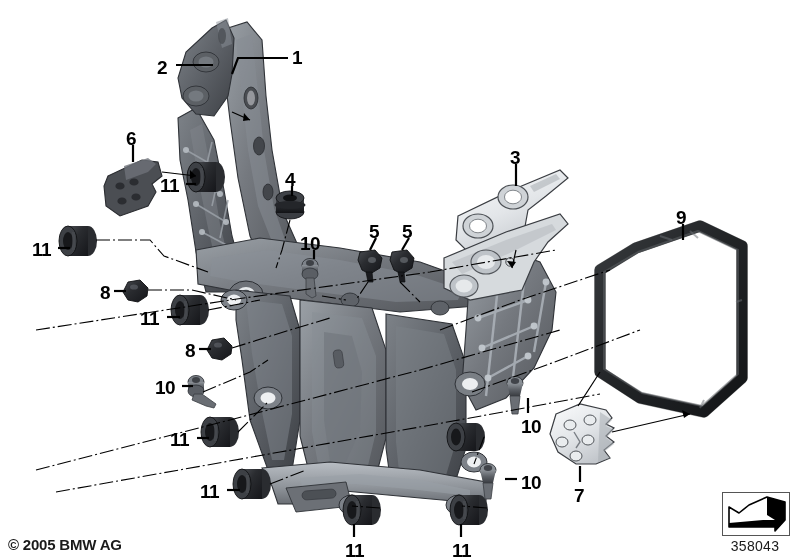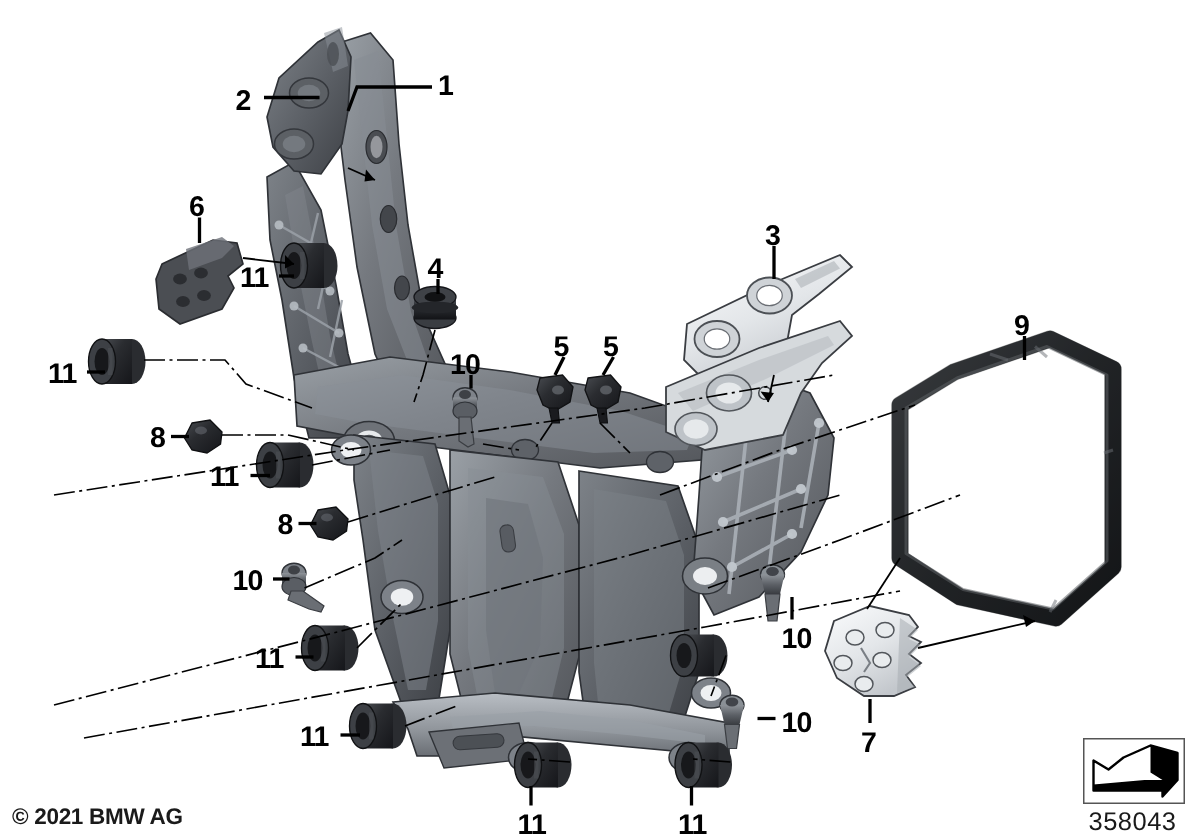--- a/index.html
+++ b/index.html
@@ -46,21 +46,21 @@
     letter-spacing: -0.2px;
     white-space: nowrap;
   }
   .diagram-id {
     position: absolute;
     left: 718px;
     top: 538px;
     width: 74px;
     text-align: center;
     font-family: "Liberation Sans", sans-serif;
-    font-size: 17px;
+    font-size: 14px;
     color: #1a1a1a;
     letter-spacing: 0.3px;
   }
   .icon-box {
     position: absolute;
     left: 722px;
     top: 492px;
     width: 68px;
     height: 44px;
     border: 1px solid #555;
@@ -501,21 +501,21 @@
       <path d="M227,490 L240,490"></path>
       <path d="M354,537 L354,524"></path>
       <path d="M461,537 L461,524"></path>
       <path d="M528,413 L528,398"></path>
       <path d="M517,479 L505,479"></path>
       <path d="M580,482 L580,466"></path>
       <path d="M186,184 L196,184"></path>
     </g>
   </svg>
 
-  <div class="copyright">© 2021 BMW AG</div>
+  <div class="copyright">© 2005 BMW AG</div>
 
   <div class="icon-box">
     <svg width="66" height="42" viewBox="0 0 66 42" xmlns="http://www.w3.org/2000/svg">
       <path d="M6,14 L6,34 L52,34 L52,38 L62,27 L62,9 L44,4 L26,12 L16,20 Z" fill="#ffffff" stroke="#000000" stroke-width="1.6" stroke-linejoin="round"></path>
       <path d="M6,30 L6,34 L52,34 L52,38 L62,27 L40,27 Z" fill="#000000"></path>
       <path d="M16,20 L26,12 L44,4 L62,9 L42,16 L30,25 Z" fill="#000000" opacity="0"></path>
       <path d="M44,4 L62,9 L62,27 L52,38 L52,27 L44,22 Z" fill="#000000"></path>
     </svg>
   </div>
 

